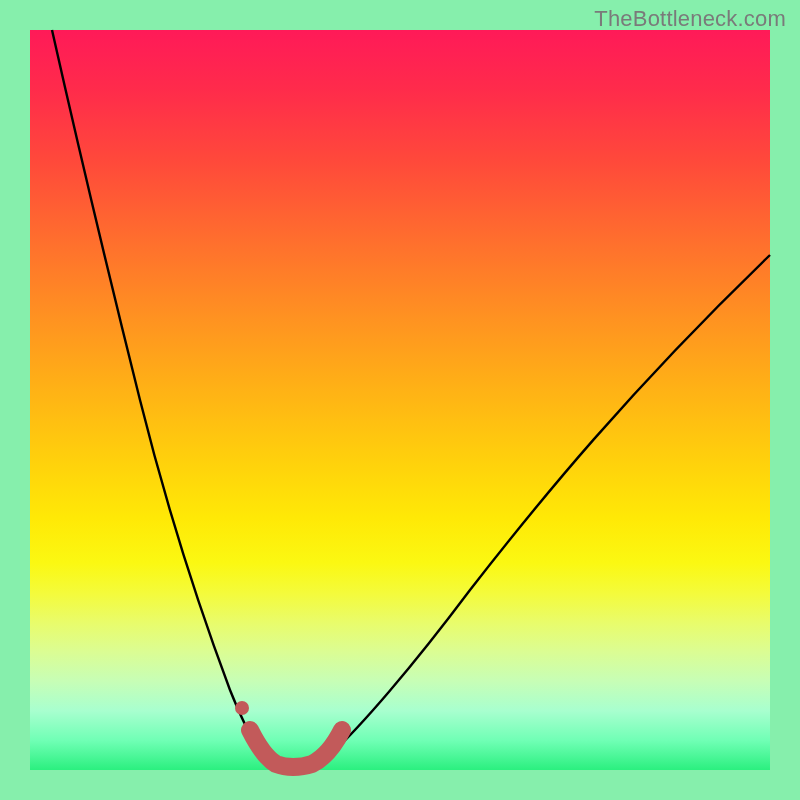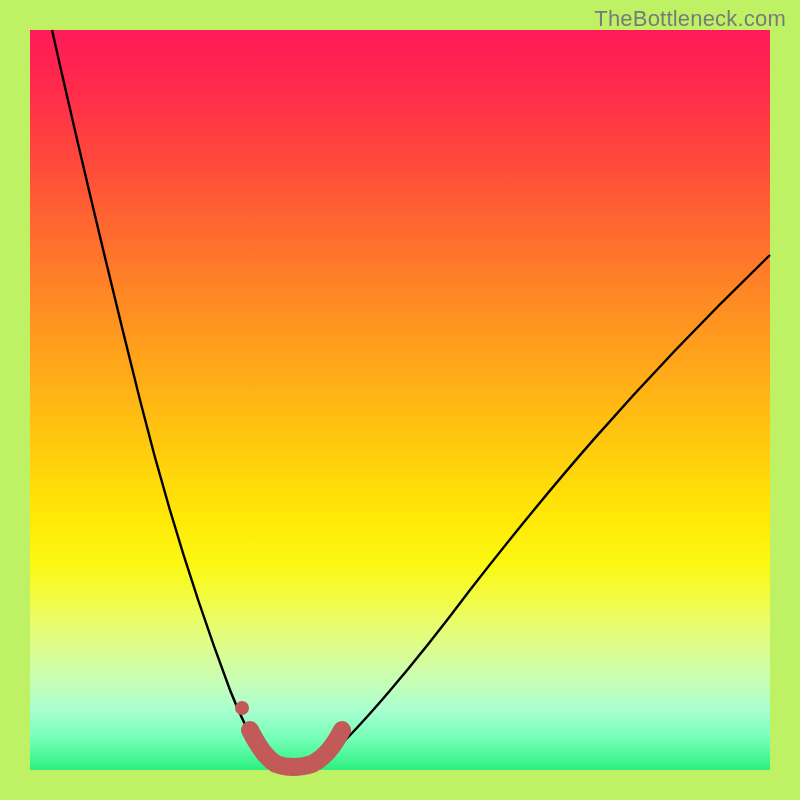--- a/index.html
+++ b/index.html
@@ -9,21 +9,21 @@
     height: 800px;
     background: #000;
     overflow: hidden;
     font-family: Arial, Helvetica, sans-serif;
   }
   .frame {
     position: absolute;
     left: 0; top: 0;
     width: 800px;
     height: 800px;
-    background: #bef264;
+    background: #86efac;
   }
   .plot {
     position: absolute;
     left: 30px;
     top: 30px;
     width: 740px;
     height: 740px;
     
     background: linear-gradient(to bottom,
       #ff1a58 0%,

